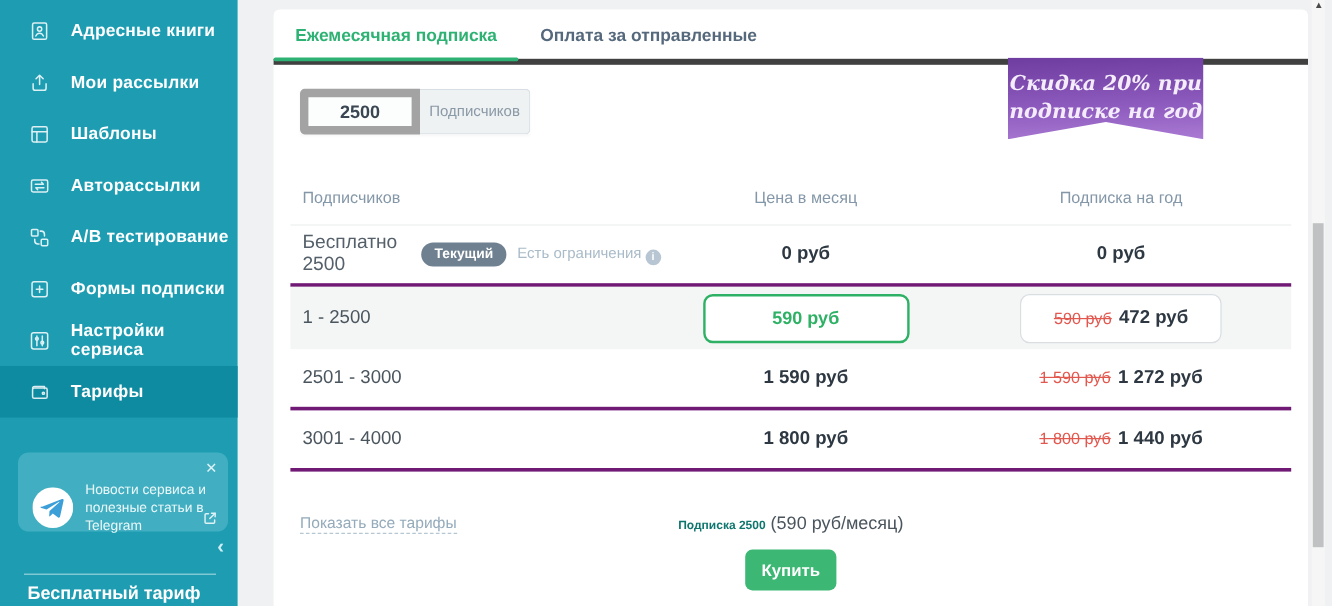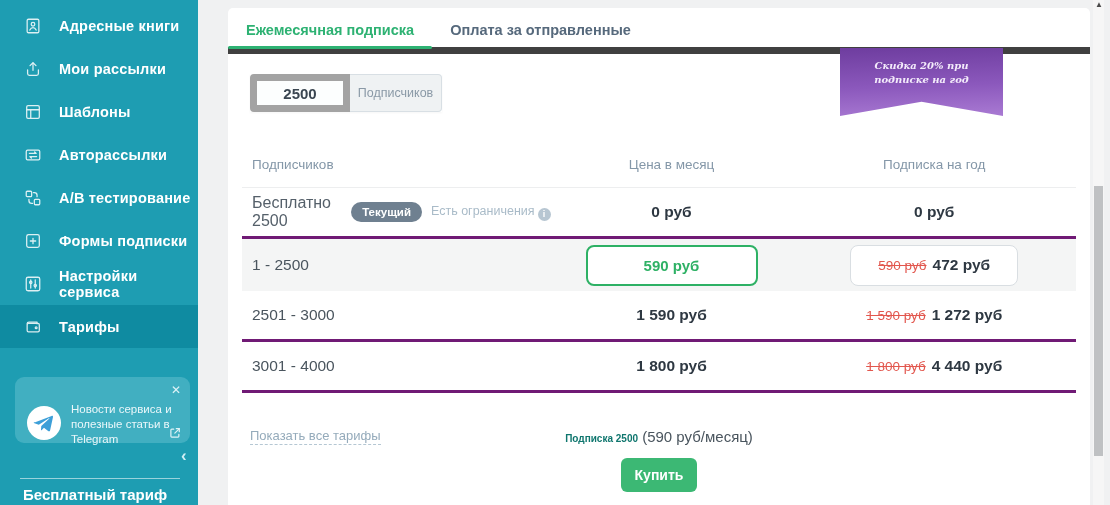--- a/index.html
+++ b/index.html
@@ -39,21 +39,21 @@
     font-weight:700; cursor:pointer; line-height:1;
   }
   .sb-divider { position:absolute; left:20px; top:478px; width:160px; height:1px; background:rgba(255,255,255,.55); }
   .plan-title { position:absolute; left:23px; top:486px; color:#FFFFFF; font-weight:700; font-size:15px; }
   .plan-partial { position:absolute; left:23px; top:503px; color:#FFFFFF; font-weight:700; font-size:14px; }
   
   .card {
     position:absolute; left:228px; top:8px; width:862px; height:497px;
     background:#FFFFFF; border-radius:5px 5px 0 0;
   }
-  .tabbar { height:46px; border-bottom:7px solid #404040; display:flex; }
+  .tabbar { height:46px; border-bottom:5px solid #404040; display:flex; }
   .tab {
     padding:14px 18px 12px; font-weight:700; font-size:14.5px;
     cursor:pointer; position:relative; white-space:nowrap;
   }
   .tab.active { color:#2EB273; }
   .tab.active::after { content:''; position:absolute; left:0; right:0; bottom:-2px; height:3px; background:#2EB273; border-radius:2px; }
   .tab.inactive { color:#56697C; }
   
   .input-group { position:absolute; left:22px; top:66px; display:flex; box-shadow:0 1px 2px rgba(0,0,0,.04); }
   .sub-input {
@@ -66,21 +66,21 @@
     border-radius:0 4px 4px 0; color:#8A99A6; font-size:12.5px;
     display:flex; align-items:center; justify-content:center;
   }
   
   .ribbon {
     position:absolute; left:612px; top:40px; width:163px; height:68px;
     background:linear-gradient(178deg, #6E3D9F 0%, #8B58BC 55%, #A97AD3 100%);
     clip-path:polygon(0 0, 100% 0, 100% 100%, 50% 79%, 0 100%);
     color:#F4ECFB; text-align:center; padding-top:11px;
     font-family:"DejaVu Serif", serif; font-style:italic; font-weight:700;
-    font-size:10px; line-height:1.35;
+    font-size:17px; line-height:1.35;
   }
   
   .price-table { position:absolute; left:14px; right:14px; top:134px; }
   .t-head {
     display:grid; grid-template-columns:37% 29% 34%; height:46px; align-items:center;
     border-bottom:1px solid #EDEEEF; color:#8497A8; font-size:13.5px;
   }
   .t-row {
     display:grid; grid-template-columns:37% 29% 34%; height:51px; align-items:center;
     border-bottom:3px solid #701a75; font-size:15.5px; color:#4A555E;
@@ -298,21 +298,21 @@
 
     <div class="t-row">
       <div class="c1">2501 - 3000</div>
       <div class="c2 price-bold">1 590 руб</div>
       <div class="c3"><span class="old-price">1 590 руб</span><span class="price-bold">1 272 руб</span></div>
     </div>
 
     <div class="t-row">
       <div class="c1">3001 - 4000</div>
       <div class="c2 price-bold">1 800 руб</div>
-      <div class="c3"><span class="old-price">1 800 руб</span><span class="price-bold">4 440 руб</span></div>
+      <div class="c3"><span class="old-price">1 800 руб</span><span class="price-bold">1 440 руб</span></div>
     </div>
   </div>
 
   <div class="t-footer">
     <div class="f-row">
       <span class="show-all">Показать все тарифы</span>
       <span class="summary"><b>Подписка 2500</b><span> (590 руб/месяц)</span></span>
       <span></span>
     </div>
     <button class="buy-btn">Купить</button>

